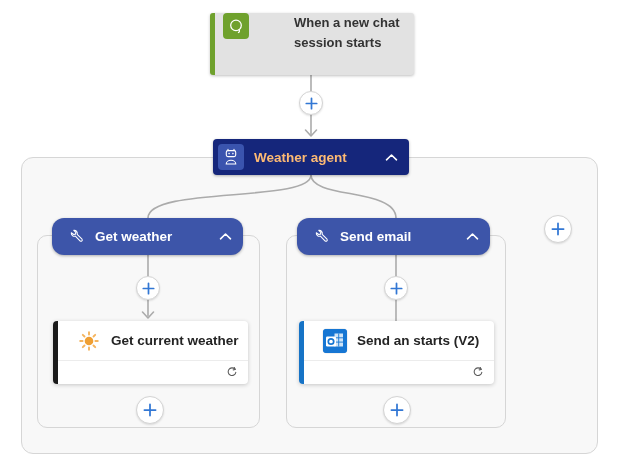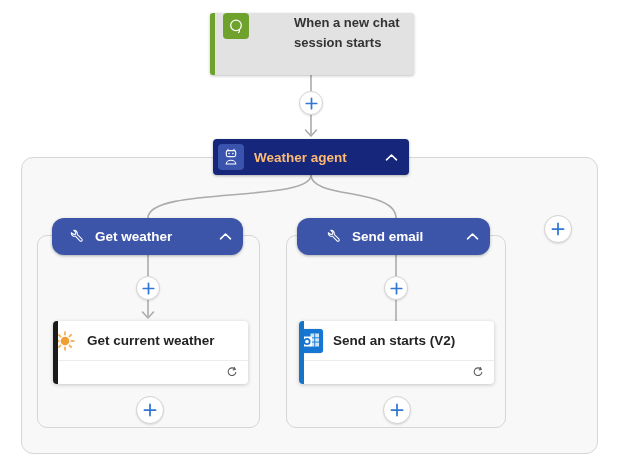--- a/index.html
+++ b/index.html
@@ -31,32 +31,32 @@
 
   .agent-card{position:absolute;left:213px;top:139px;width:196px;height:36px;background:var(--agent-navy);
     border-radius:4px;box-shadow:0 1px 3px rgba(0,0,0,.3);display:flex;align-items:center;cursor:pointer;}
   .agent-card .icon-tile{width:26px;height:26px;background:var(--agent-icon-bg);margin-left:5px;}
   .agent-card .label{margin-left:10px;font-size:13.5px;font-weight:700;color:#fdba74;flex:1;}
   .chev{display:flex;align-items:center;justify-content:center;width:22px;height:22px;margin-right:7px;cursor:pointer;flex:none;}
 
   .tool-header{position:absolute;height:37px;background:var(--tool-blue);border-radius:12px;
     box-shadow:0 1px 3px rgba(0,0,0,.3);display:flex;align-items:center;cursor:pointer;}
   .tool-header.h0{left:52px;top:218px;width:191px;}
-  .tool-header.h1{left:297px;top:218px;width:193px;padding-left:12px;}
+  .tool-header.h1{left:297px;top:218px;width:193px;}
   .tool-header .wrench{display:flex;align-items:center;justify-content:center;width:20px;height:20px;margin-left:14px;flex:none;}
   .tool-header .label{margin-left:9px;font-size:13.5px;font-weight:700;color:#fff;flex:1;}
 
   .action-card{position:absolute;width:195px;height:63px;background:#fff;border-radius:4px;
     box-shadow:0 1px 4px rgba(0,0,0,.2);cursor:pointer;overflow:hidden;}
   .action-card.a0{left:53px;top:321px;}
   .action-card.a1{left:299px;top:321px;}
   .action-card .stripe{position:absolute;left:0;top:0;width:5px;height:100%;}
   .action-card.a0 .stripe{background:var(--action-stripe-black);}
   .action-card.a1 .stripe{background:var(--action-stripe-blue);}
-  .action-main{height:40px;display:flex;align-items:center;padding-left:0;border-bottom:1px solid #ececec;}
+  .action-main{height:40px;display:flex;align-items:center;padding-left:24px;border-bottom:1px solid #ececec;}
   .action-main .icon-tile{width:24px;height:24px;}
   .action-card.a1 .action-main .icon-tile{background:var(--outlook-blue);box-shadow:0 0 0 1px rgba(0,0,0,.05);}
   .action-main .title{margin-left:10px;font-size:13.5px;font-weight:600;color:#242424;white-space:nowrap;}
   .action-footer{height:22px;display:flex;align-items:center;justify-content:flex-end;padding-right:9px;}
   .conn{display:flex;align-items:center;justify-content:center;width:16px;height:16px;cursor:pointer;}
 
   .plus{position:absolute;background:#fff;border:1px solid #d4d4d4;border-radius:50%;
     display:flex;align-items:center;justify-content:center;cursor:pointer;box-shadow:0 1px 2px rgba(0,0,0,.12);padding:0;}
   .plus.sm{width:24px;height:24px;}
   .plus.lg{width:28px;height:28px;}

